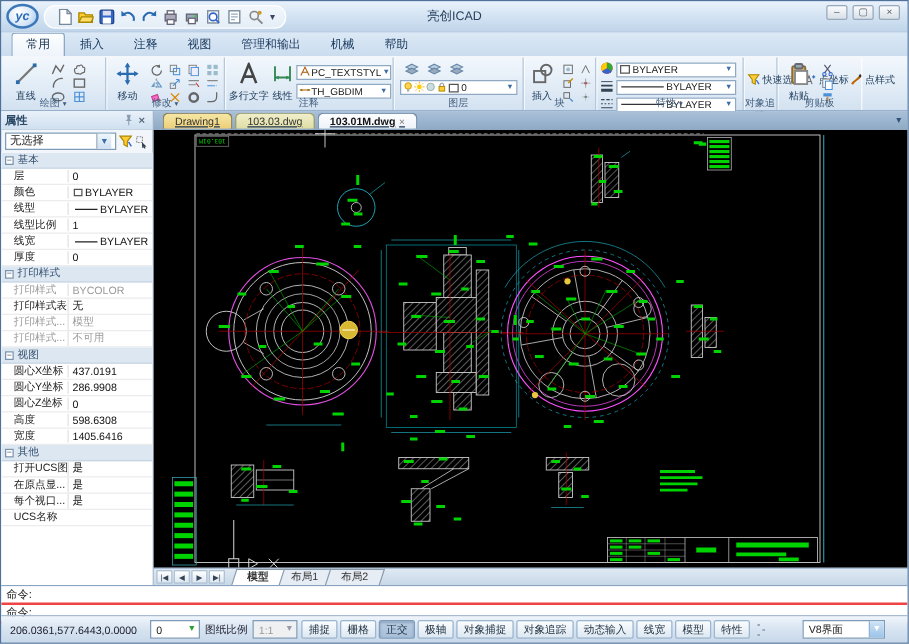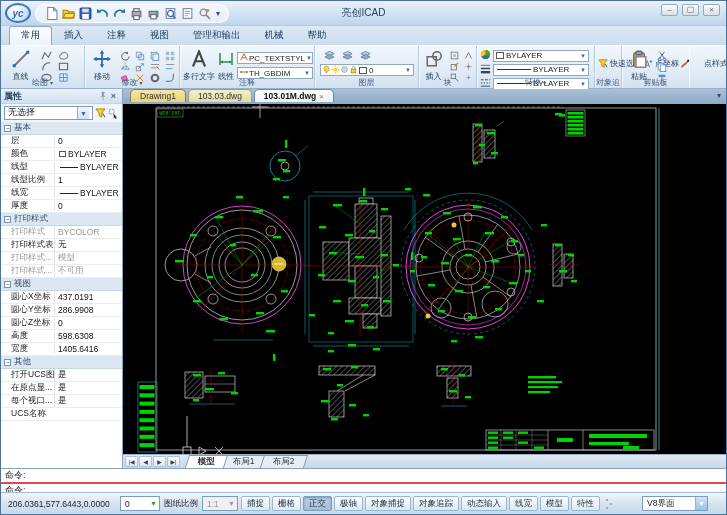--- a/index.html
+++ b/index.html
@@ -69,22 +69,22 @@
     line-height:5px;text-align:center;}
   .prow{height:13px;display:flex;align-items:center;border-bottom:1px solid #ececec;}
   .plabel{width:53px;padding-left:10px;color:#222;white-space:nowrap;overflow:hidden;}
   .pval{flex:1;border-left:1px solid #e2e2e2;padding-left:3px;display:flex;align-items:center;
     color:#111;white-space:nowrap;overflow:hidden;}
   .prow.muted .plabel,.prow.muted .pval{color:#9a9a9a;}
   .pval .sw{width:7px;height:6px;}
   .pval .lnp{width:18px;border-top:1px solid #222;}
   
   .main{position:absolute;left:122px;top:88px;right:0;bottom:46px;display:flex;flex-direction:column;}
-  .doctabs{height:15px;background:linear-gradient(#a9c0d8,#8fa9c4);display:flex;align-items:flex-start;
-    padding-left:7px;gap:2px;position:relative;}
+  .doctabs{height:15px;background:linear-gradient(#a9c0d8,#8fa9c4);display:flex;align-items:center;
+    padding-left:7px;gap:2px;position:relative;text-decoration:underline;}
   .dtab{height:13px;display:flex;align-items:center;gap:3px;padding:0 9px;font-size:8.5px;
     border:1px solid #8a7d4e;border-bottom:none;border-radius:5px 5px 0 0;color:#333;
     background:linear-gradient(#f6e7a5,#eccf78);}
   .dtab:nth-child(2){background:linear-gradient(#f1efcb,#dfdda3);border-color:#a0a06a;}
   .dtab.active{background:linear-gradient(#fdfdfe,#eef3f9);border-color:#708ba8;font-weight:bold;color:#111;}
   .dtab .x{font-size:8px;color:#777;font-weight:normal;}
   .dtabmore{position:absolute;right:5px;top:2px;color:#31517a;font-size:8px;}
   .canvaswrap{flex:1;background:#000;position:relative;overflow:hidden;}
   
   .layoutbar{height:14px;background:linear-gradient(#dfe9f3,#c8d8e8);display:flex;align-items:center;
@@ -529,21 +529,21 @@
           </svg>
           <span>快速选择</span>
         </div>
         <div style="display: flex; align-items: center; gap: 2px; font-size: 8px; color: rgb(36, 65, 95); white-space: nowrap;">
           <svg viewBox="0 0 12 12" width="10" height="10">
             <path d="M2 10 L5 2 L8 10 M3.2 7.5 H6.8" stroke="#666" fill="none"></path>
             <path d="M8 3 H11 M9.5 1.5 V4.5" stroke="#36c"></path>
           </svg>
           <span>点坐标</span>
         </div>
-        <div style="display: flex; align-items: center; gap: 14px; font-size: 8px; color: rgb(36, 65, 95); white-space: nowrap;">
+        <div style="display: flex; align-items: center; gap: 2px; font-size: 8px; color: rgb(36, 65, 95); white-space: nowrap;">
           <svg viewBox="0 0 12 12" width="10" height="10">
             <path d="M2 10 C4 6 8 6 10 2" stroke="#b60" stroke-width="2" fill="none"></path>
             <circle cx="10" cy="2" r="1.5" fill="#333"></circle>
           </svg>
           <span>点样式</span>
         </div>
         <div class="rlabel">
         <span>对象追踪</span></div>
     </div>
     <div class="rgroup" style="width:67px;border-right:none">

